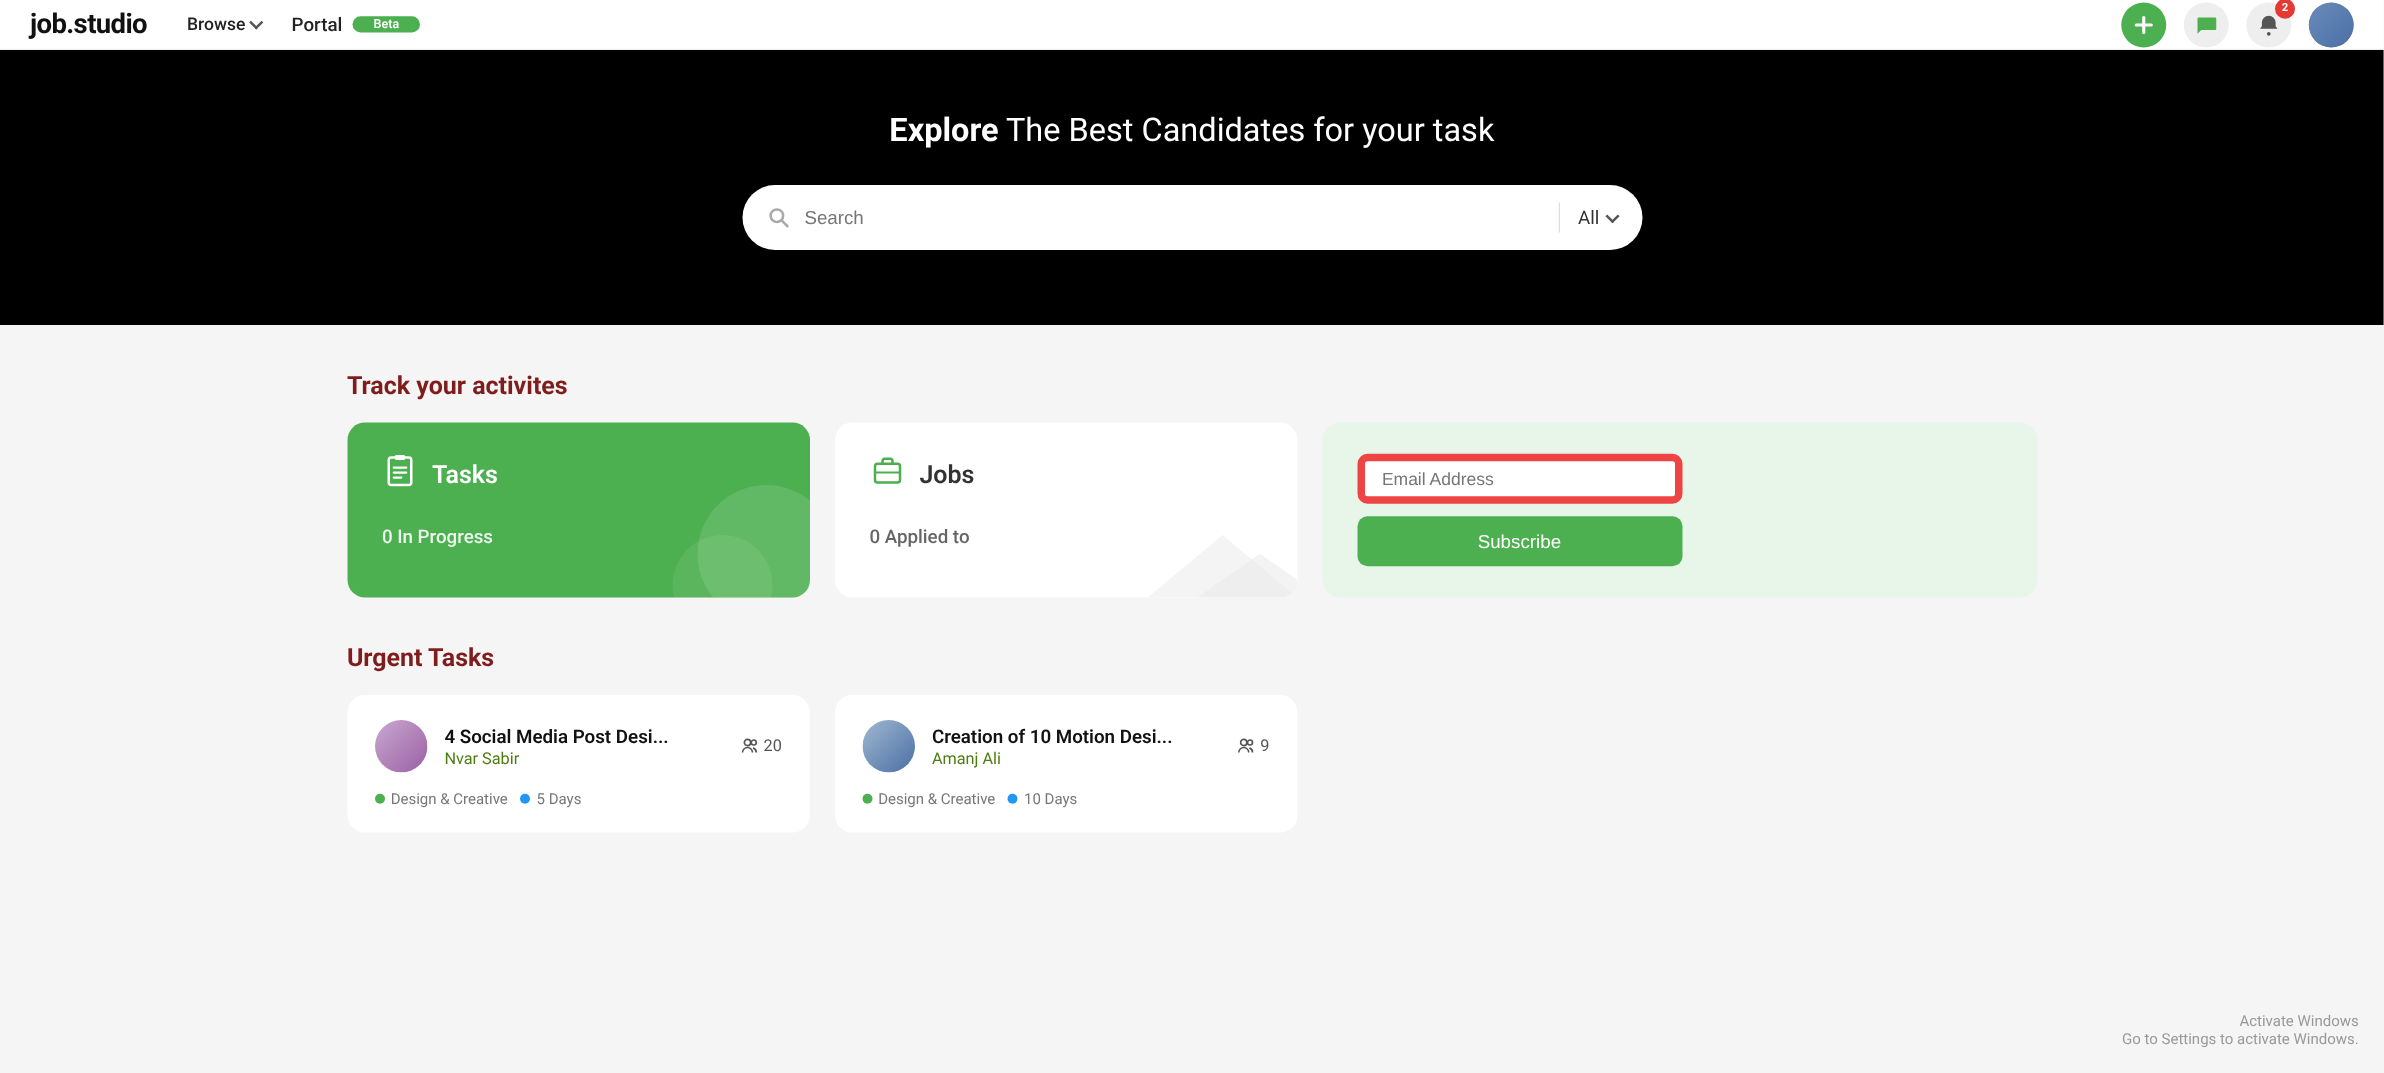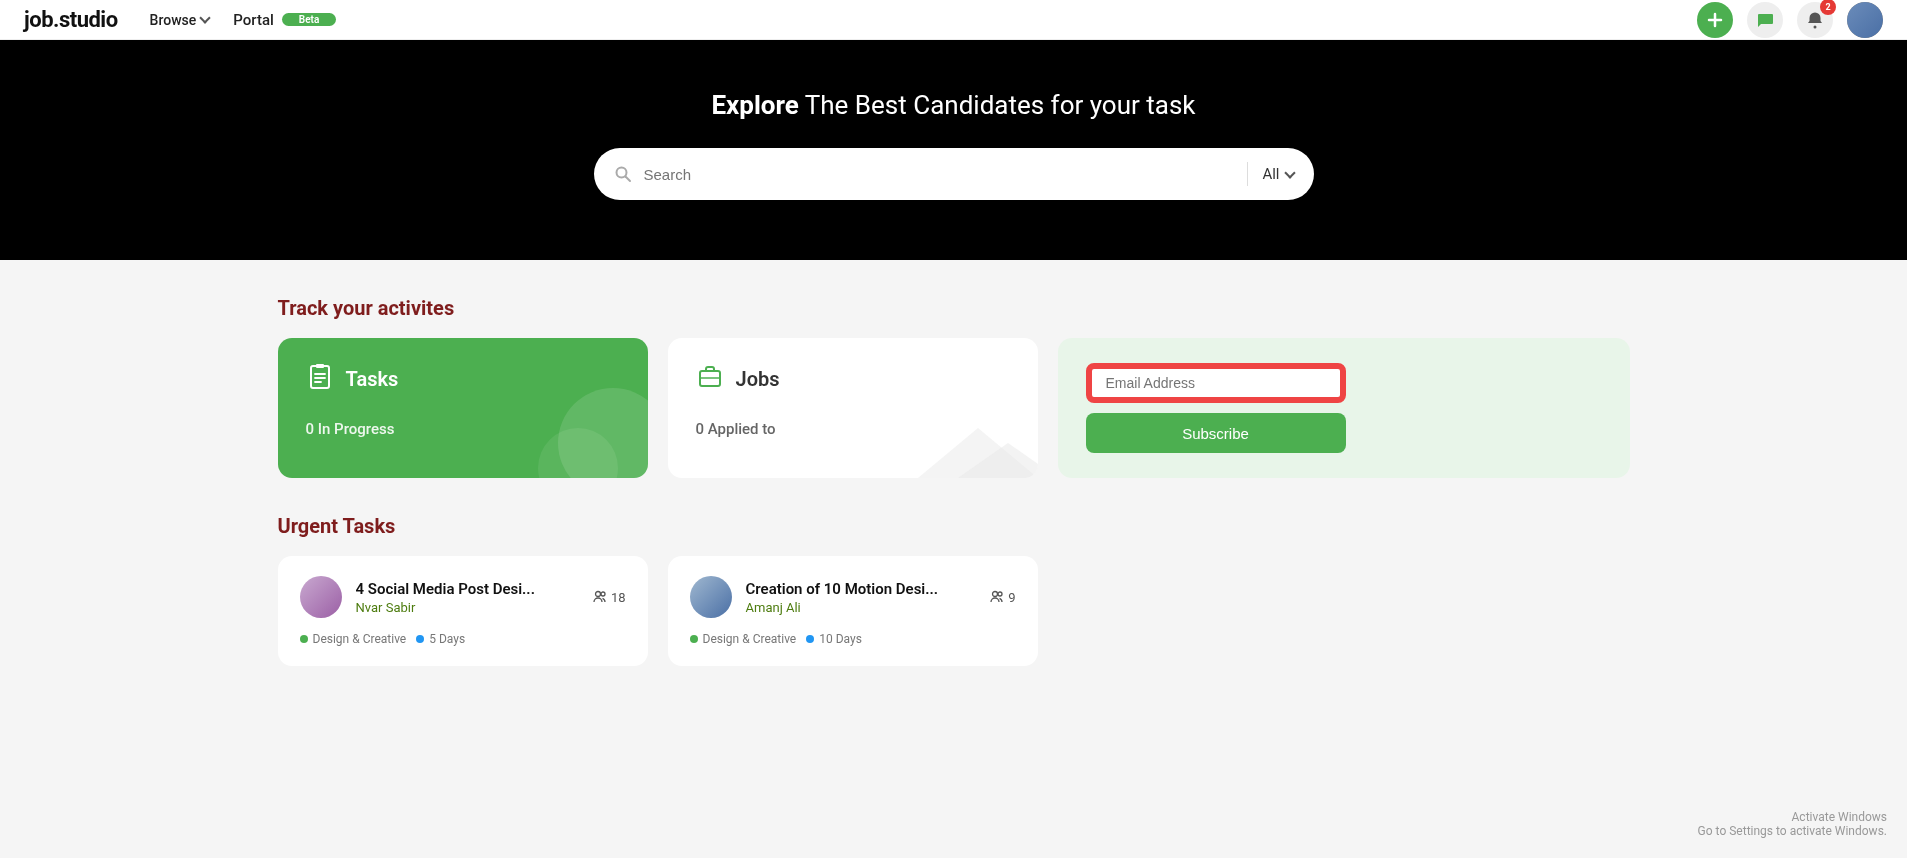--- a/index.html
+++ b/index.html
@@ -517,21 +517,21 @@
           <div class="task-name">4 Social Media Post Desi...</div>
           <div class="task-author">Nvar Sabir</div>
         </div>
         <div class="task-people">
           <svg width="14" height="14" viewBox="0 0 14 14" fill="none">
             <circle cx="5" cy="4" r="2.5" stroke="#555" stroke-width="1.3"></circle>
             <path d="M1 12c0-2.2 1.8-4 4-4s4 1.8 4 4" stroke="#555" stroke-width="1.3"></path>
             <circle cx="10" cy="4" r="2" stroke="#555" stroke-width="1.3"></circle>
             <path d="M12 12c0-1.7-1-3.1-2.5-3.7" stroke="#555" stroke-width="1.3"></path>
           </svg>
-          <span>18</span>
+          <span>20</span>
         </div>
       </div>
       <div class="task-tags">
         <div class="tag">
           <div class="tag-dot green"></div>
           <span>Design &amp; Creative</span>
         </div>
         <div class="tag">
           <div class="tag-dot blue"></div>
           <span>5 Days</span>

